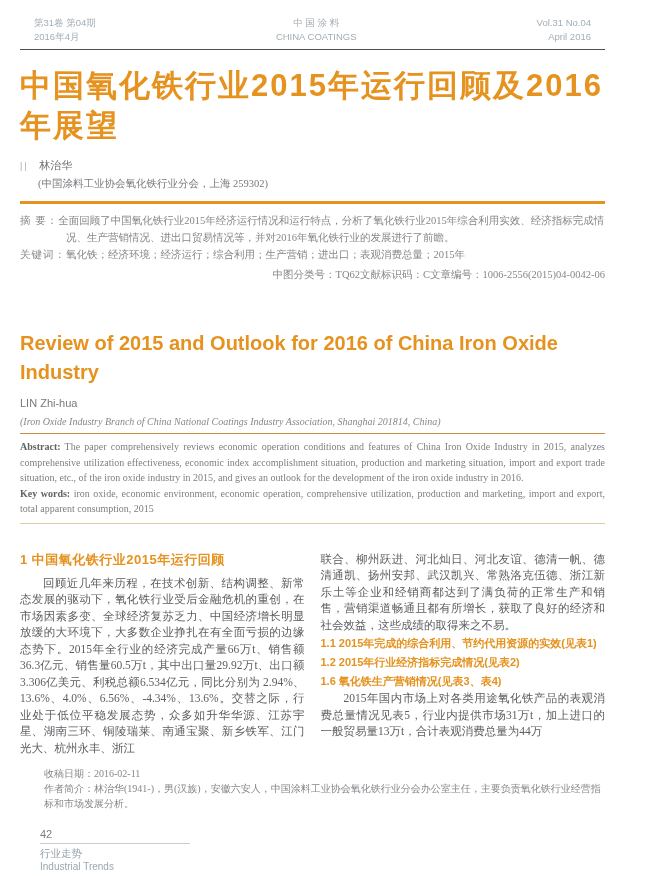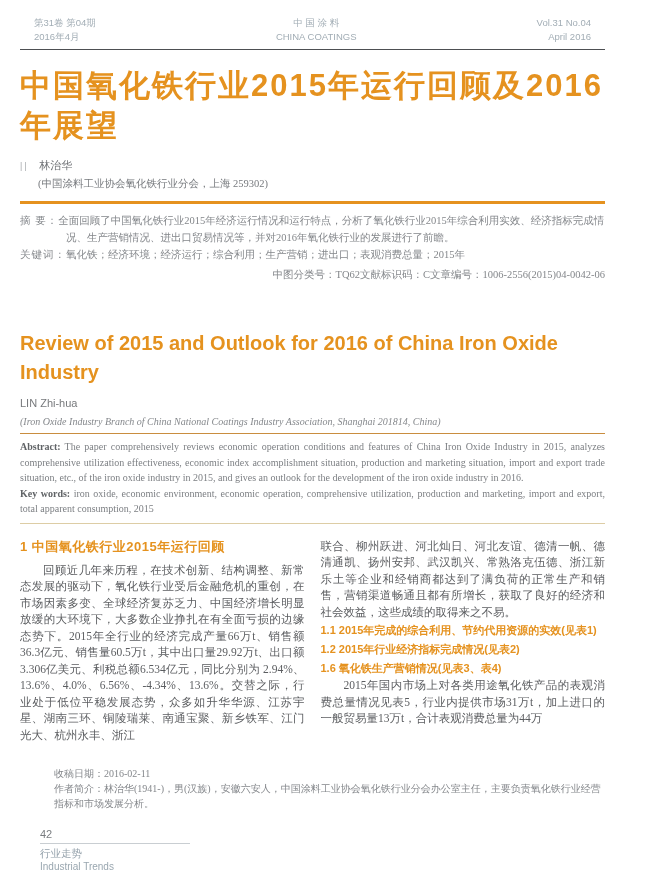--- a/index.html
+++ b/index.html
@@ -48,31 +48,31 @@
   .affil-en { margin-top:7px; font-size:10px; font-style:italic; color:#85888c; }
   .thin-rule-top { border:0; border-top:1.5px solid #c98d3f; margin-top:6px; }
   .abs-en { margin-top:5px; font-size:10px; line-height:15.5px; color:#7c7f83;
     text-align:justify; }
   .abs-en b { color:#606366; }
   .thin-rule-bot { border:0; border-top:1.5px solid #ddcda5; margin-top:6px; }
 
   
   .columns { display:flex; gap:16px; margin-top:14px; }
   .col { width:50%; font-size:11.5px; line-height:16.5px; color:#5b5d60;
-    text-align:justify; }
+    text-align:justify;margin-top:13px; }
   .h1-cn { color:var(--accent); font-family:"Liberation Sans",sans-serif;
     font-weight:bold; font-size:13px; line-height:18px; margin-bottom:6px;
     letter-spacing:.5px; }
   .indent { text-indent:2em; }
   .sub { color:var(--accent); font-family:"Liberation Sans",sans-serif;
     font-weight:bold; font-size:11px; line-height:17px;
     padding-left:27px; text-indent:-27px; margin-top:2px; }
 
   
-  .footnote { position:absolute; left:54px; right:40px; top:766px;
+  .footnote { position:absolute; left:44px; right:40px; top:766px;
     font-size:10px; line-height:15px; color:#84878b; }
 
   
   .footer { position:absolute; left:40px; top:828px; }
   .pageno { font-size:11px; color:#7a7d80;
     font-family:Liberation Sans, sans-serif; }
   .footer-rule { border:0; border-top:1px solid #c9ced2; width:150px; margin:3px 0 3px 0; }
   .col-cn { font-size:10.5px; color:#93a0aa; }
   .col-en { font-size:10px; color:#9aa7b0; font-family:"Liberation Sans",sans-serif; }
 </style>

